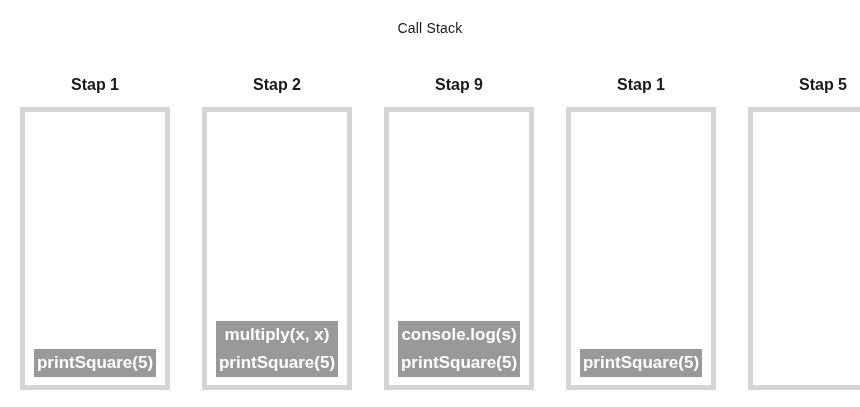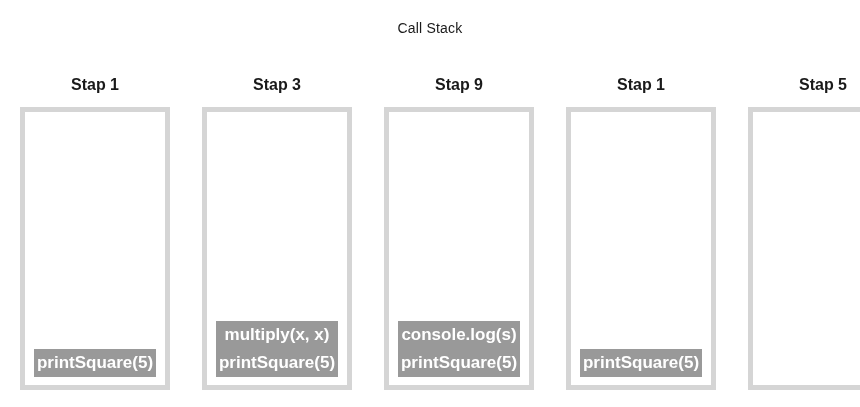--- a/index.html
+++ b/index.html
@@ -78,21 +78,21 @@
   <div class="title">Call Stack</div>
 
   <div class="columns">
     <div class="column">
       <div class="column-label">Stap 1</div>
       <div class="stack-frame-box">
           <div class="frame-item">printSquare(5)</div>
         </div>
     </div>
     <div class="column">
-      <div class="column-label">Stap 3</div>
+      <div class="column-label">Stap 2</div>
       <div class="stack-frame-box">
           <div class="frame-item">printSquare(5)</div>
           <div class="frame-item">multiply(x, x)</div>
         </div>
     </div>
     <div class="column">
       <div class="column-label">Stap 9</div>
       <div class="stack-frame-box">
           <div class="frame-item">printSquare(5)</div>
           <div class="frame-item">console.log(s)</div>

